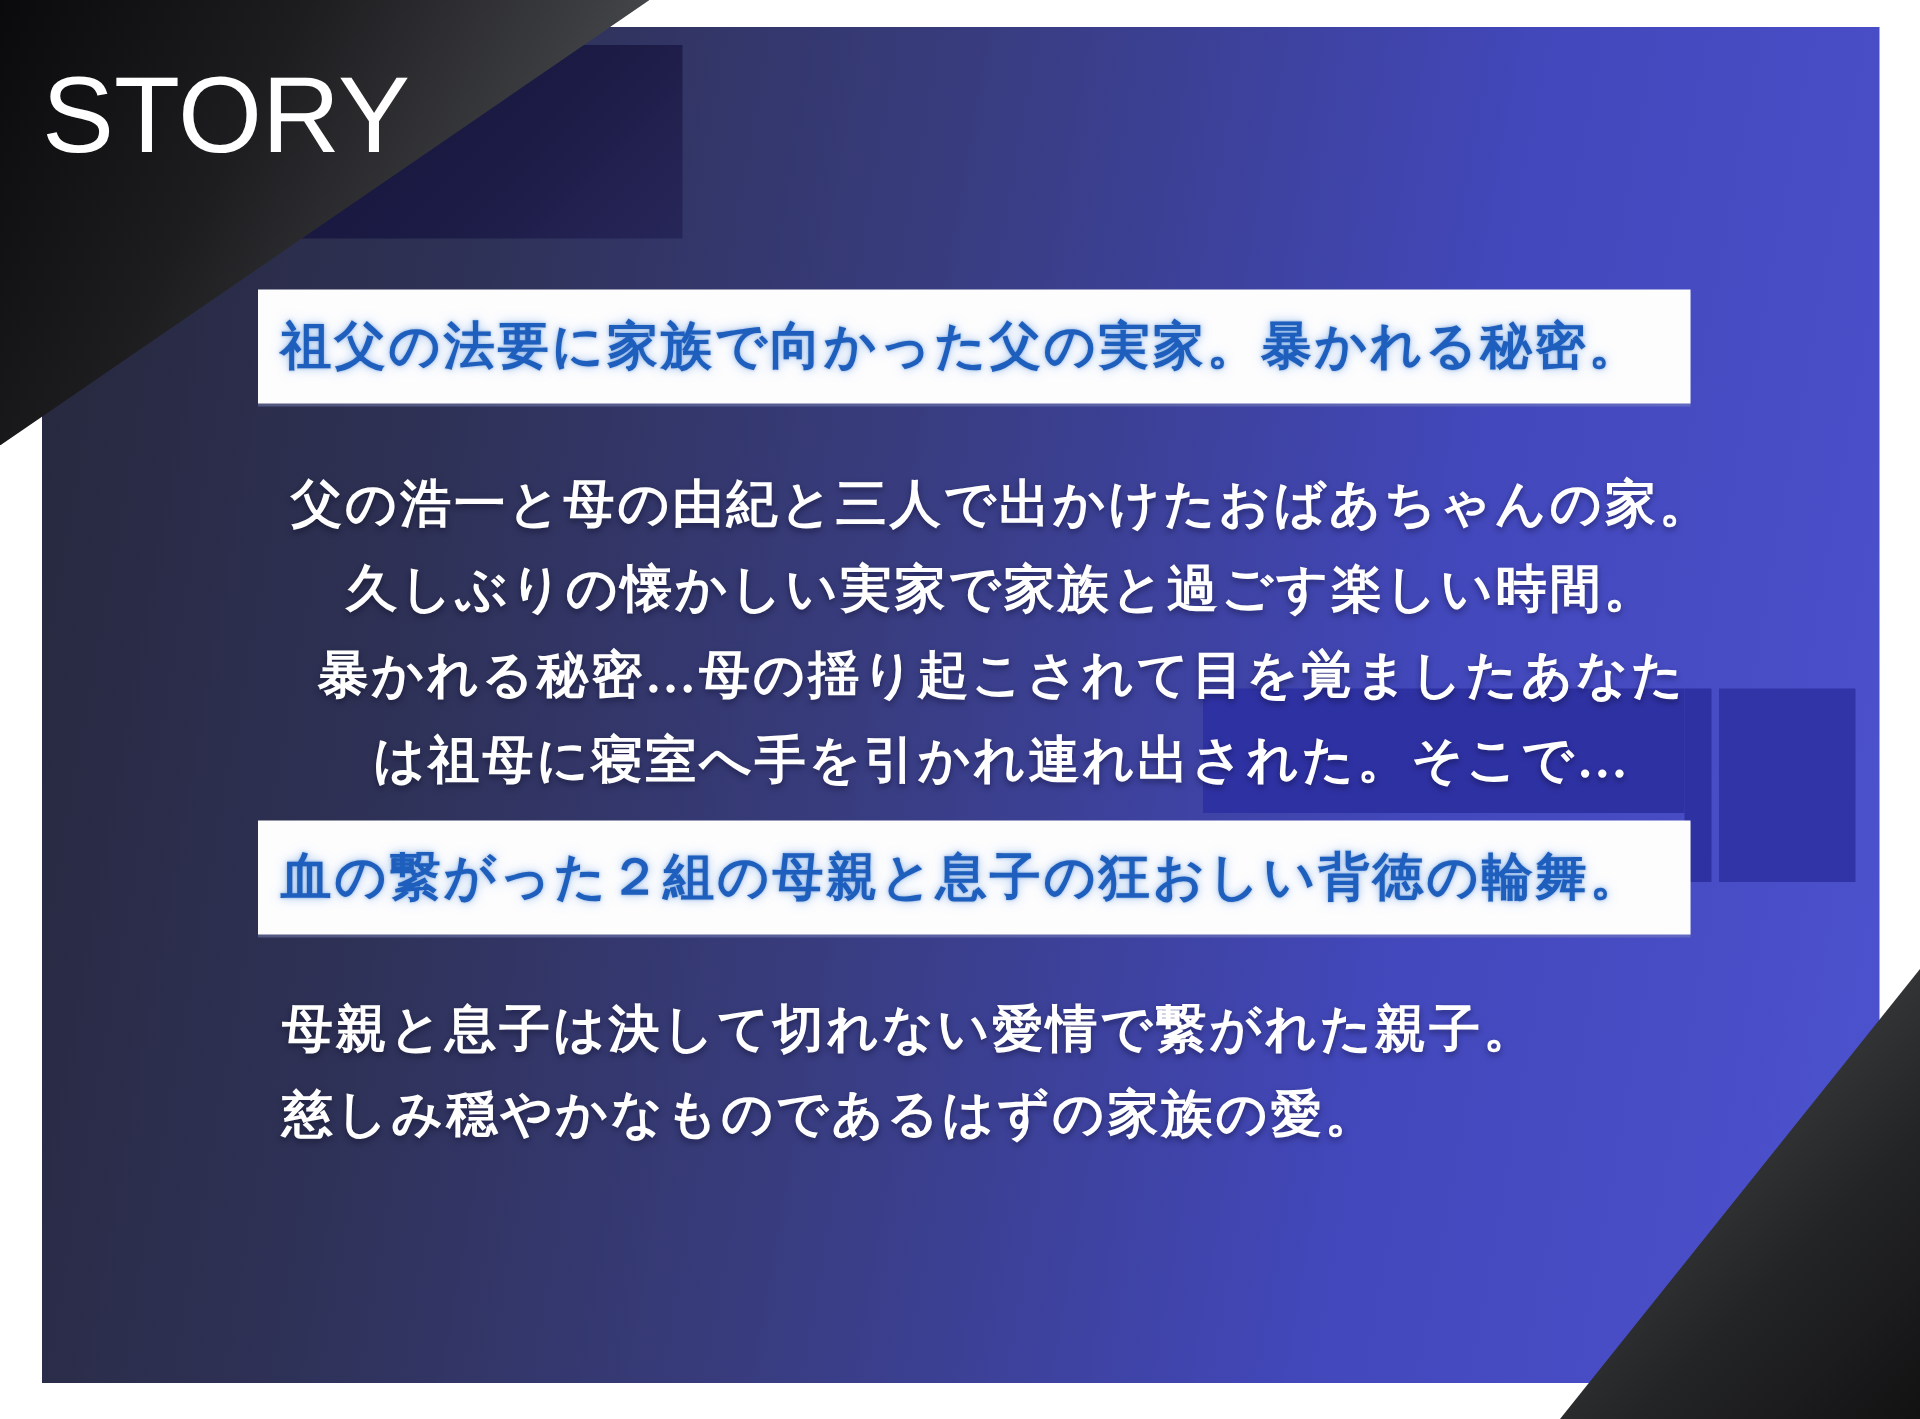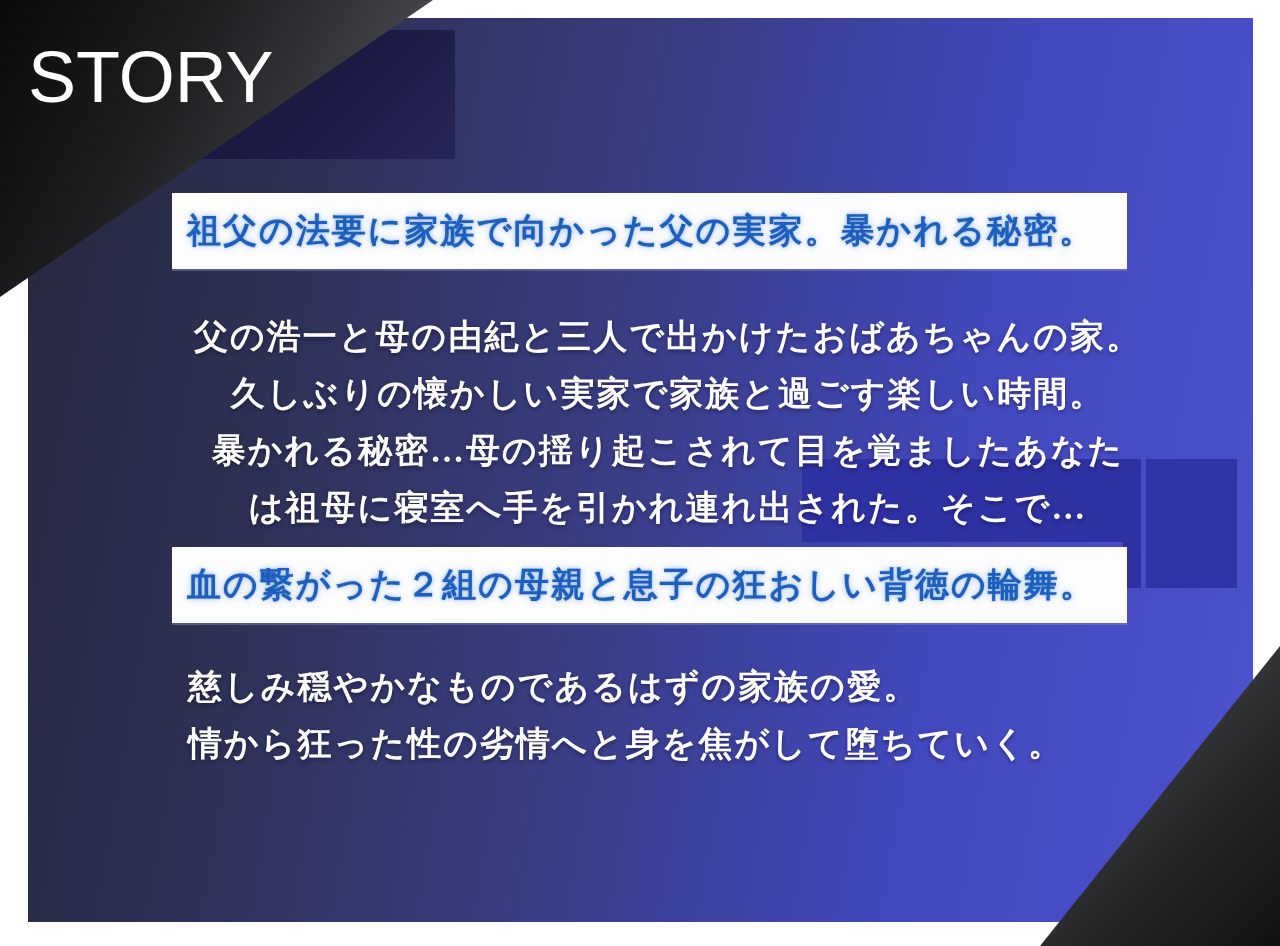--- a/index.html
+++ b/index.html
@@ -92,17 +92,17 @@
   <span>久しぶりの懐かしい実家で家族と過ごす楽しい時間。</span>
   <span>暴かれる秘密…母の揺り起こされて目を覚ましたあなた</span>
   <span>は祖母に寝室へ手を引かれ連れ出された。そこで…</span>
 </div>
 
 <div class="banner b2">
   <div class="banner-text">血の繋がった２組の母親と息子の狂おしい背徳の輪舞。</div>
 </div>
 
 <div class="para p2">
+  <span>母親と息子は決して切れない愛情で繋がれた親子。</span>
   <span>慈しみ穏やかなものであるはずの家族の愛。</span>
-  <span>情から狂った性の劣情へと身を焦がして堕ちていく。</span>
 </div>
 
 <div class="corner-br"></div>
 
 </body></html>

